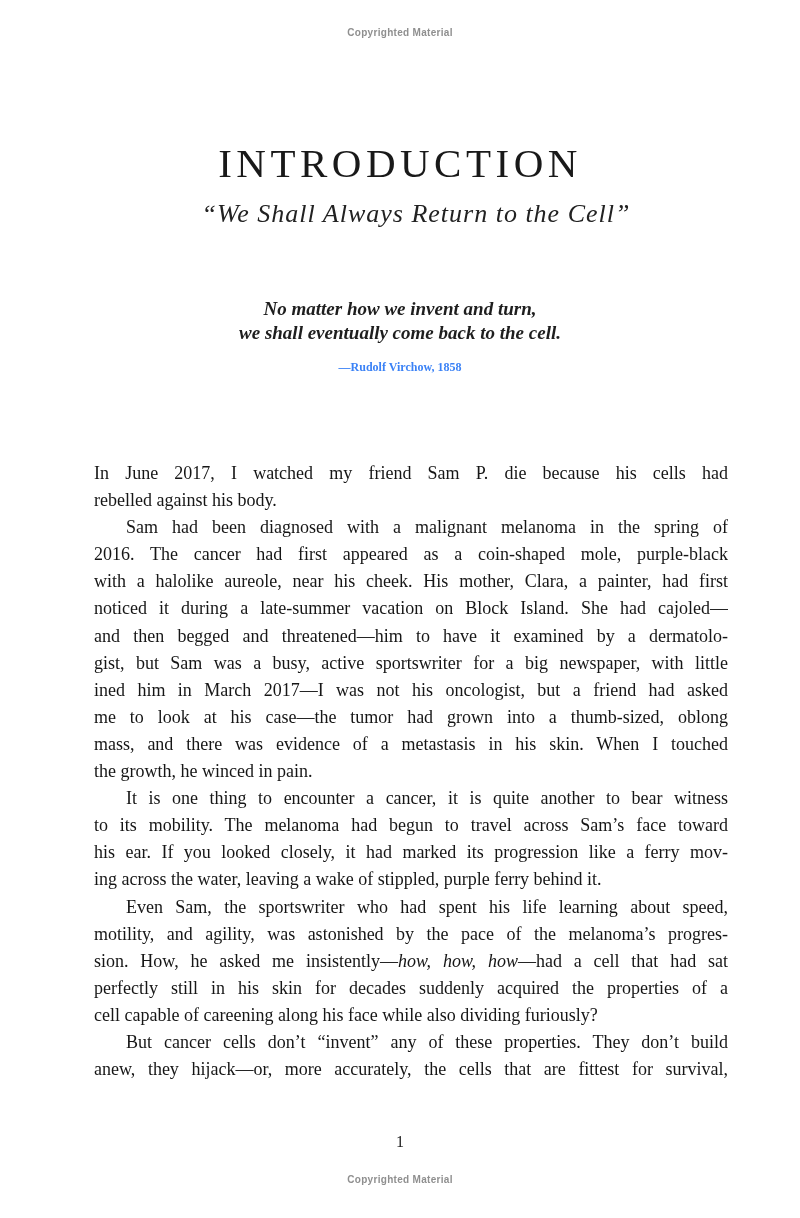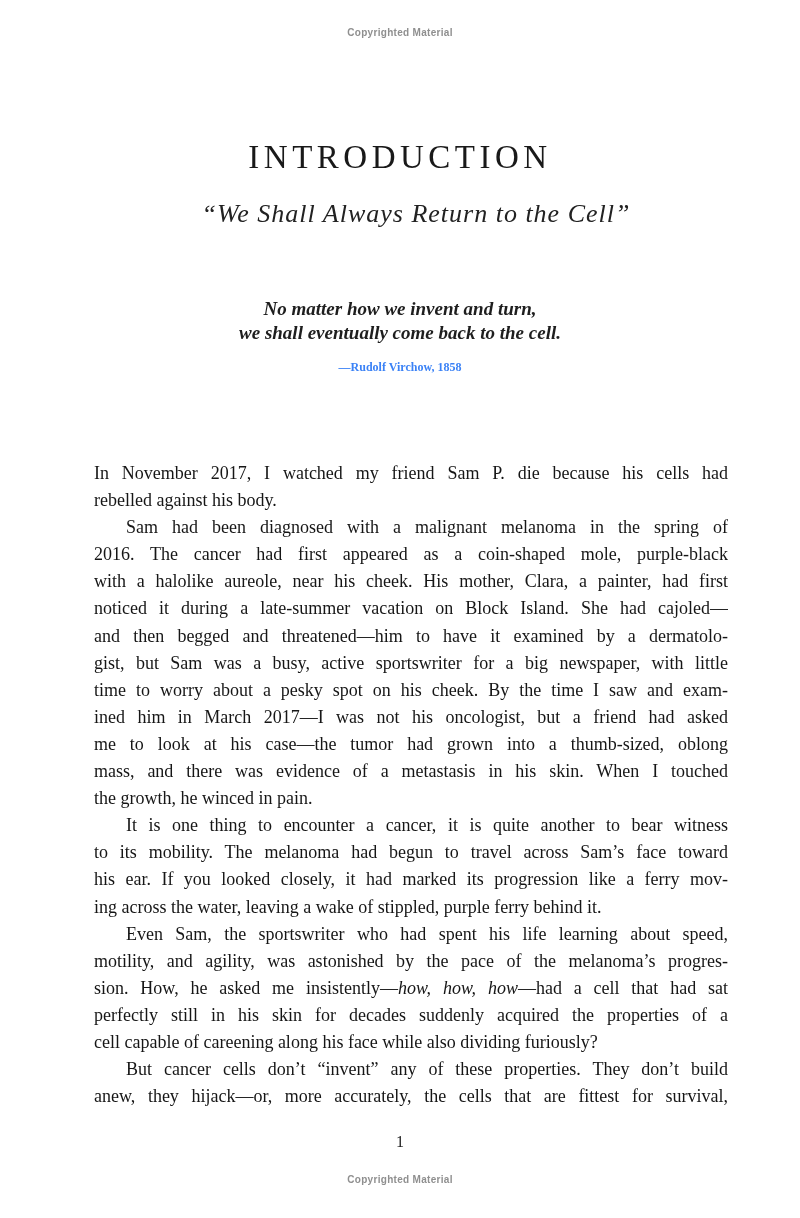--- a/index.html
+++ b/index.html
@@ -33,21 +33,21 @@
   .copyright-top { top: 27px; }
   .copyright-bottom { top: 1174px; }
 
   .chapter-title {
     position: absolute;
     top: 139px;
     left: 0;
     width: 100%;
     text-align: center;
     font-family: "Liberation Serif", serif;
-    font-size: 33px;
+    font-size: 41px;
     font-weight: 400;
     letter-spacing: 4.5px;
     color: #191919;
   }
   .chapter-subtitle {
     position: absolute;
     top: 199px;
     left: 0;
     width: 100%;
     text-align: center;
@@ -120,31 +120,30 @@
   <div class="chapter-subtitle">“We Shall Always Return to the Cell”</div>
 
   <div class="epigraph">
     <div>No matter how we invent and turn,</div>
     <div>we shall eventually come back to the cell.</div>
     <div class="epigraph-attribution">—Rudolf Virchow, 1858</div>
   </div>
 
   <div class="body-text">
       <div>
-        <div class="line">In November 2017, I watched my friend Sam P. die because his cells had</div>
+        <div class="line">In June 2017, I watched my friend Sam P. die because his cells had</div>
         <div class="line end">rebelled against his body.</div>
       </div>
       <div>
         <div class="line ind">Sam had been diagnosed with a malignant melanoma in the spring of</div>
         <div class="line">2016. The cancer had first appeared as a coin-shaped mole, purple-black</div>
         <div class="line">with a halolike aureole, near his cheek. His mother, Clara, a painter, had first</div>
         <div class="line">noticed it during a late-summer vacation on Block Island. She had cajoled—</div>
         <div class="line">and then begged and threatened—him to have it examined by a dermatolo-</div>
         <div class="line">gist, but Sam was a busy, active sportswriter for a big newspaper, with little</div>
-        <div class="line">time to worry about a pesky spot on his cheek. By the time I saw and exam-</div>
         <div class="line">ined him in March 2017—I was not his oncologist, but a friend had asked</div>
         <div class="line">me to look at his case—the tumor had grown into a thumb-sized, oblong</div>
         <div class="line">mass, and there was evidence of a metastasis in his skin. When I touched</div>
         <div class="line end">the growth, he winced in pain.</div>
       </div>
       <div>
         <div class="line ind">It is one thing to encounter a cancer, it is quite another to bear witness</div>
         <div class="line">to its mobility. The melanoma had begun to travel across Sam’s face toward</div>
         <div class="line">his ear. If you looked closely, it had marked its progression like a ferry mov-</div>
         <div class="line end">ing across the water, leaving a wake of stippled, purple ferry behind it.</div>

